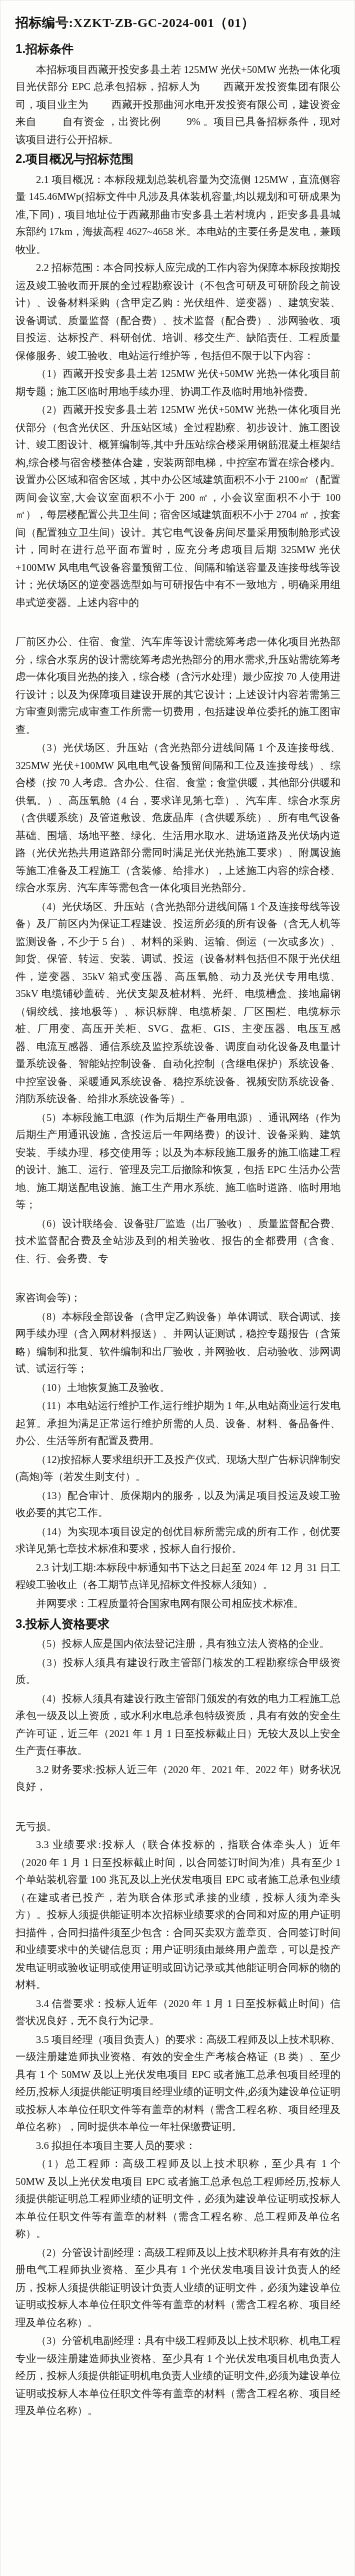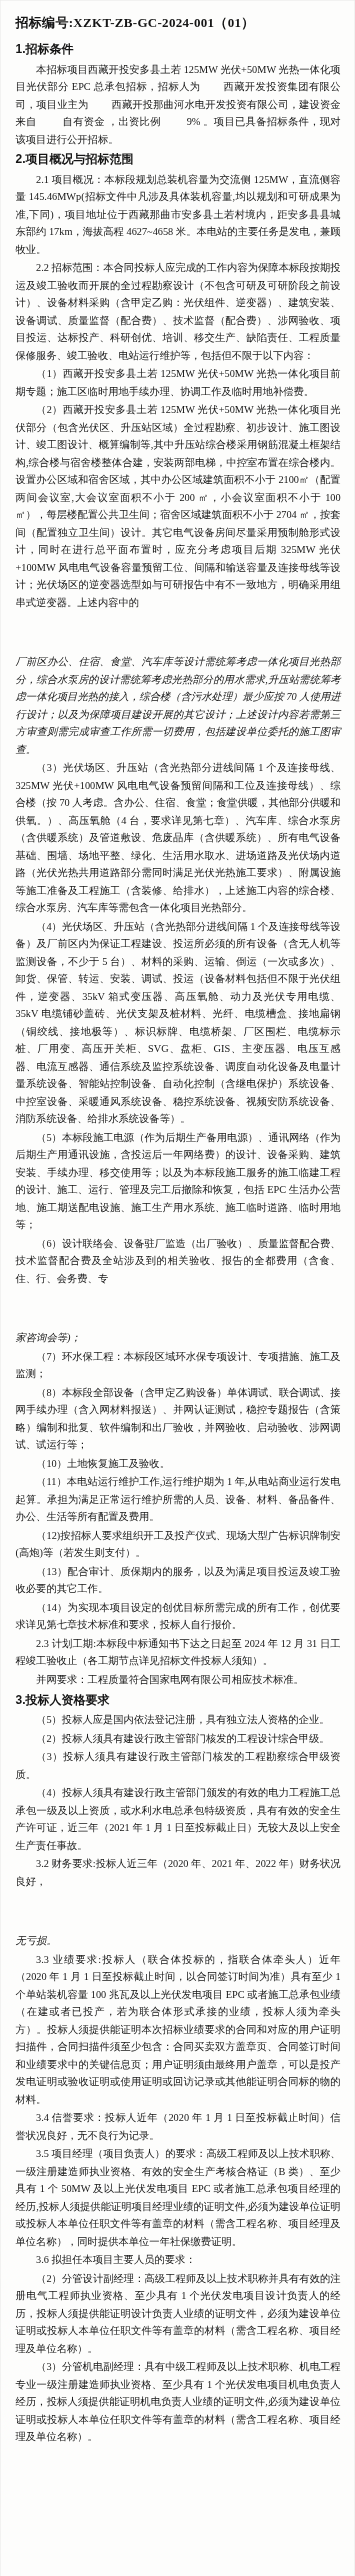--- a/index.html
+++ b/index.html
@@ -34,21 +34,21 @@
     margin: 2.1px 0 1px 0;
   }
   p.para {
     font-size: 10.3px;
     line-height: 17.5px;
     margin: 0 0 1px 0;
     text-indent: 2em;
     text-align: justify;
   }
   p.noindent { text-indent: 0; }
-  p.pgap { margin-top: 42px; font-style: italic; }
+  p.pgap { margin-top: 22px; }
   span.u { text-underline-offset: 2.6px; padding-left: 23px; }
 </style>
 </head>
 <body>
 
 <div class="page">
 
   <div class="doc-title">招标编号:XZKT-ZB-GC-2024-001（01）</div>
 
   <div>
@@ -61,41 +61,40 @@
         <p class="para"><span>2.1 项目概况：本标段规划总装机容量为交流侧 125MW，直流侧容量 145.46MWp(招标文件中凡涉及具体装机容量,均以规划和可研成果为准,下同)，项目地址位于西藏那曲市安多县土若村境内，距安多县县城东部约 17km，海拔高程 4627~4658 米。本电站的主要任务是发电，兼顾牧业。</span></p>
         <p class="para"><span>2.2 招标范围：本合同投标人应完成的工作内容为保障本标段按期投运及竣工验收而开展的全过程勘察设计（不包含可研及可研阶段之前设计）、设备材料采购（含甲定乙购：光伏组件、逆变器）、建筑安装、设备调试、质量监督（配合费）、技术监督（配合费）、涉网验收、项目投运、达标投产、科研创优、培训、移交生产、缺陷责任、工程质量保修服务、竣工验收、电站运行维护等，包括但不限于以下内容：</span></p>
         <p class="para"><span>（1）西藏开投安多县土若 125MW 光伏+50MW 光热一体化项目前期专题；施工区临时用地手续办理、协调工作及临时用地补偿费。</span></p>
         <p class="para"><span>（2）西藏开投安多县土若 125MW 光伏+50MW 光热一体化项目光伏部分（包含光伏区、升压站区域）全过程勘察、初步设计、施工图设计、竣工图设计、概算编制等,其中升压站综合楼采用钢筋混凝土框架结构,综合楼与宿舍楼整体合建，安装两部电梯，中控室布置在综合楼内。设置办公区域和宿舍区域，其中办公区域建筑面积不小于 2100㎡（配置两间会议室,大会议室面积不小于 200 ㎡，小会议室面积不小于 100 ㎡），每层楼配置公共卫生间；宿舍区域建筑面积不小于 2704 ㎡，按套间（配置独立卫生间）设计。其它电气设备房间尽量采用预制舱形式设计，同时在进行总平面布置时，应充分考虑项目后期 325MW 光伏+100MW 风电电气设备容量预留工位、间隔和输送容量及连接母线等设计；光伏场区的逆变器选型如与可研报告中有不一致地方，明确采用组串式逆变器。上述内容中的</span></p>
         <p class="para noindent pgap"><span>厂前区办公、住宿、食堂、汽车库等设计需统筹考虑一体化项目光热部分，综合水泵房的设计需统筹考虑光热部分的用水需求,升压站需统筹考虑一体化项目光热的接入，综合楼（含污水处理）最少应按 70 人使用进行设计；以及为保障项目建设开展的其它设计；上述设计内容若需第三方审查则需完成审查工作所需一切费用，包括建设单位委托的施工图审查。</span></p>
         <p class="para"><span>（3）光伏场区、升压站（含光热部分进线间隔 1 个及连接母线、325MW 光伏+100MW 风电电气设备预留间隔和工位及连接母线）、综合楼（按 70 人考虑。含办公、住宿、食堂；食堂供暖，其他部分供暖和供氧。）、高压氧舱（4 台，要求详见第七章）、汽车库、综合水泵房（含供暖系统）及管道敷设、危废品库（含供暖系统）、所有电气设备基础、围墙、场地平整、绿化、生活用水取水、进场道路及光伏场内道路（光伏光热共用道路部分需同时满足光伏光热施工要求）、附属设施等施工准备及工程施工（含装修、给排水），上述施工内容的综合楼、综合水泵房、汽车库等需包含一体化项目光热部分。</span></p>
         <p class="para"><span>（4）光伏场区、升压站（含光热部分进线间隔 1 个及连接母线等设备）及厂前区内为保证工程建设、投运所必须的所有设备（含无人机等监测设备，不少于 5 台）、材料的采购、运输、倒运（一次或多次）、卸货、保管、转运、安装、调试、投运（设备材料包括但不限于光伏组件，逆变器、35kV 箱式变压器、高压氧舱、动力及光伏专用电缆、35kV 电缆铺砂盖砖、光伏支架及桩材料、光纤、电缆槽盒、接地扁钢（铜绞线、接地极等）、标识标牌、电缆桥架、厂区围栏、电缆标示桩、厂用变、高压开关柜、SVG、盘柜、GIS、主变压器、电压互感器、电流互感器、通信系统及监控系统设备、调度自动化设备及电量计量系统设备、智能站控制设备、自动化控制（含继电保护）系统设备、中控室设备、采暖通风系统设备、稳控系统设备、视频安防系统设备、消防系统设备、给排水系统设备等）。</span></p>
         <p class="para"><span>（5）本标段施工电源（作为后期生产备用电源）、通讯网络（作为后期生产用通讯设施，含投运后一年网络费）的设计、设备采购、建筑安装、手续办理、移交使用等；以及为本标段施工服务的施工临建工程的设计、施工、运行、管理及完工后撤除和恢复，包括 EPC 生活办公营地、施工期送配电设施、施工生产用水系统、施工临时道路、临时用地等；</span></p>
         <p class="para"><span>（6）设计联络会、设备驻厂监造（出厂验收）、质量监督配合费、技术监督配合费及全站涉及到的相关验收、报告的全都费用（含食、住、行、会务费、专</span></p>
         <p class="para noindent pgap"><span>家咨询会等)；</span></p>
-        <p class="para"><span>（7）环水保工程：本标段区域环水保专项设计、专项措施、施工及监测；</span></p>
         <p class="para"><span>（8）本标段全部设备（含甲定乙购设备）单体调试、联合调试、接网手续办理（含入网材料报送）、并网认证测试，稳控专题报告（含策略）编制和批复、软件编制和出厂验收，并网验收、启动验收、涉网调试、试运行等；</span></p>
         <p class="para"><span>（10）土地恢复施工及验收。</span></p>
         <p class="para"><span>（11）本电站运行维护工作,运行维护期为 1 年,从电站商业运行发电起算。承担为满足正常运行维护所需的人员、设备、材料、备品备件、办公、生活等所有配置及费用。</span></p>
         <p class="para"><span>（12)按招标人要求组织开工及投产仪式、现场大型广告标识牌制安(高炮)等（若发生则支付）。</span></p>
         <p class="para"><span>（13）配合审计、质保期内的服务，以及为满足项目投运及竣工验收必要的其它工作。</span></p>
         <p class="para"><span>（14）为实现本项目设定的创优目标所需完成的所有工作，创优要求详见第七章技术标准和要求，投标人自行报价。</span></p>
         <p class="para"><span>2.3 计划工期:本标段中标通知书下达之日起至 2024 年 12 月 31 日工程竣工验收止（各工期节点详见招标文件投标人须知）。</span></p>
         <p class="para"><span>并网要求：工程质量符合国家电网有限公司相应技术标准。</span></p>
       </section>
       <section class="doc-section">
         <h2 class="sec-heading">3.投标人资格要求</h2>
         <p class="para"><span>（5）投标人应是国内依法登记注册，具有独立法人资格的企业。</span></p>
-        <p class="para"><span>（2）投标人须具有建设行政主管部门核发的工程设计综合甲级。</span></p>
         <p class="para"><span>（3）投标人须具有建设行政主管部门核发的工程勘察综合甲级资质。</span></p>
         <p class="para"><span>（4）投标人须具有建设行政主管部门颁发的有效的电力工程施工总承包一级及以上资质，或水利水电总承包特级资质，具有有效的安全生产许可证，近三年（2021 年 1 月 1 日至投标截止日）无较大及以上安全生产责任事故。</span></p>
         <p class="para"><span>3.2 财务要求:投标人近三年（2020 年、2021 年、2022 年）财务状况良好，</span></p>
         <p class="para noindent pgap"><span>无亏损。</span></p>
         <p class="para"><span>3.3 业绩要求:投标人（联合体投标的，指联合体牵头人）近年（2020 年 1 月 1 日至投标截止时间，以合同签订时间为准）具有至少 1 个单站装机容量 100 兆瓦及以上光伏发电项目 EPC 或者施工总承包业绩（在建或者已投产，若为联合体形式承接的业绩，投标人须为牵头方）。投标人须提供能证明本次招标业绩要求的合同和对应的用户证明扫描件，合同扫描件须至少包含：合同买卖双方盖章页、合同签订时间和业绩要求中的关键信息页；用户证明须由最终用户盖章，可以是投产发电证明或验收证明或使用证明或回访记录或其他能证明合同标的物的材料。</span></p>
         <p class="para"><span>3.4 信誉要求：投标人近年（2020 年 1 月 1 日至投标截止时间）信誉状况良好，无不良行为记录。</span></p>
         <p class="para"><span>3.5 项目经理（项目负责人）的要求：高级工程师及以上技术职称、一级注册建造师执业资格、有效的安全生产考核合格证（B 类）、至少具有 1 个 50MW 及以上光伏发电项目 EPC 或者施工总承包项目经理的经历,投标人须提供能证明项目经理业绩的证明文件,必须为建设单位证明或投标人本单位任职文件等有盖章的材料（需含工程名称、项目经理及单位名称），同时提供本单位一年社保缴费证明。</span></p>
         <p class="para"><span>3.6 拟担任本项目主要人员的要求：</span></p>
+        <p class="para"><span>（1）总工程师：高级工程师及以上技术职称，至少具有 1 个 50MW 及以上光伏发电项目 EPC 或者施工总承包总工程师经历,投标人须提供能证明总工程师业绩的证明文件，必须为建设单位证明或投标人本单位任职文件等有盖章的材料（需含工程名称、总工程师及单位名称）。</span></p>
         <p class="para"><span>（2）分管设计副经理：高级工程师及以上技术职称并具有有效的注册电气工程师执业资格、至少具有 1 个光伏发电项目设计负责人的经历，投标人须提供能证明设计负责人业绩的证明文件，必须为建设单位证明或投标人本单位任职文件等有盖章的材料（需含工程名称、项目经理及单位名称）。</span></p>
         <p class="para"><span>（3）分管机电副经理：具有中级工程师及以上技术职称、机电工程专业一级注册建造师执业资格、至少具有 1 个光伏发电项目机电负责人经历，投标人须提供能证明机电负责人业绩的证明文件,必须为建设单位证明或投标人本单位任职文件等有盖章的材料（需含工程名称、项目经理及单位名称）。</span></p>
       </section>
     </div>
 
 </div>
 
 
 </body></html>

